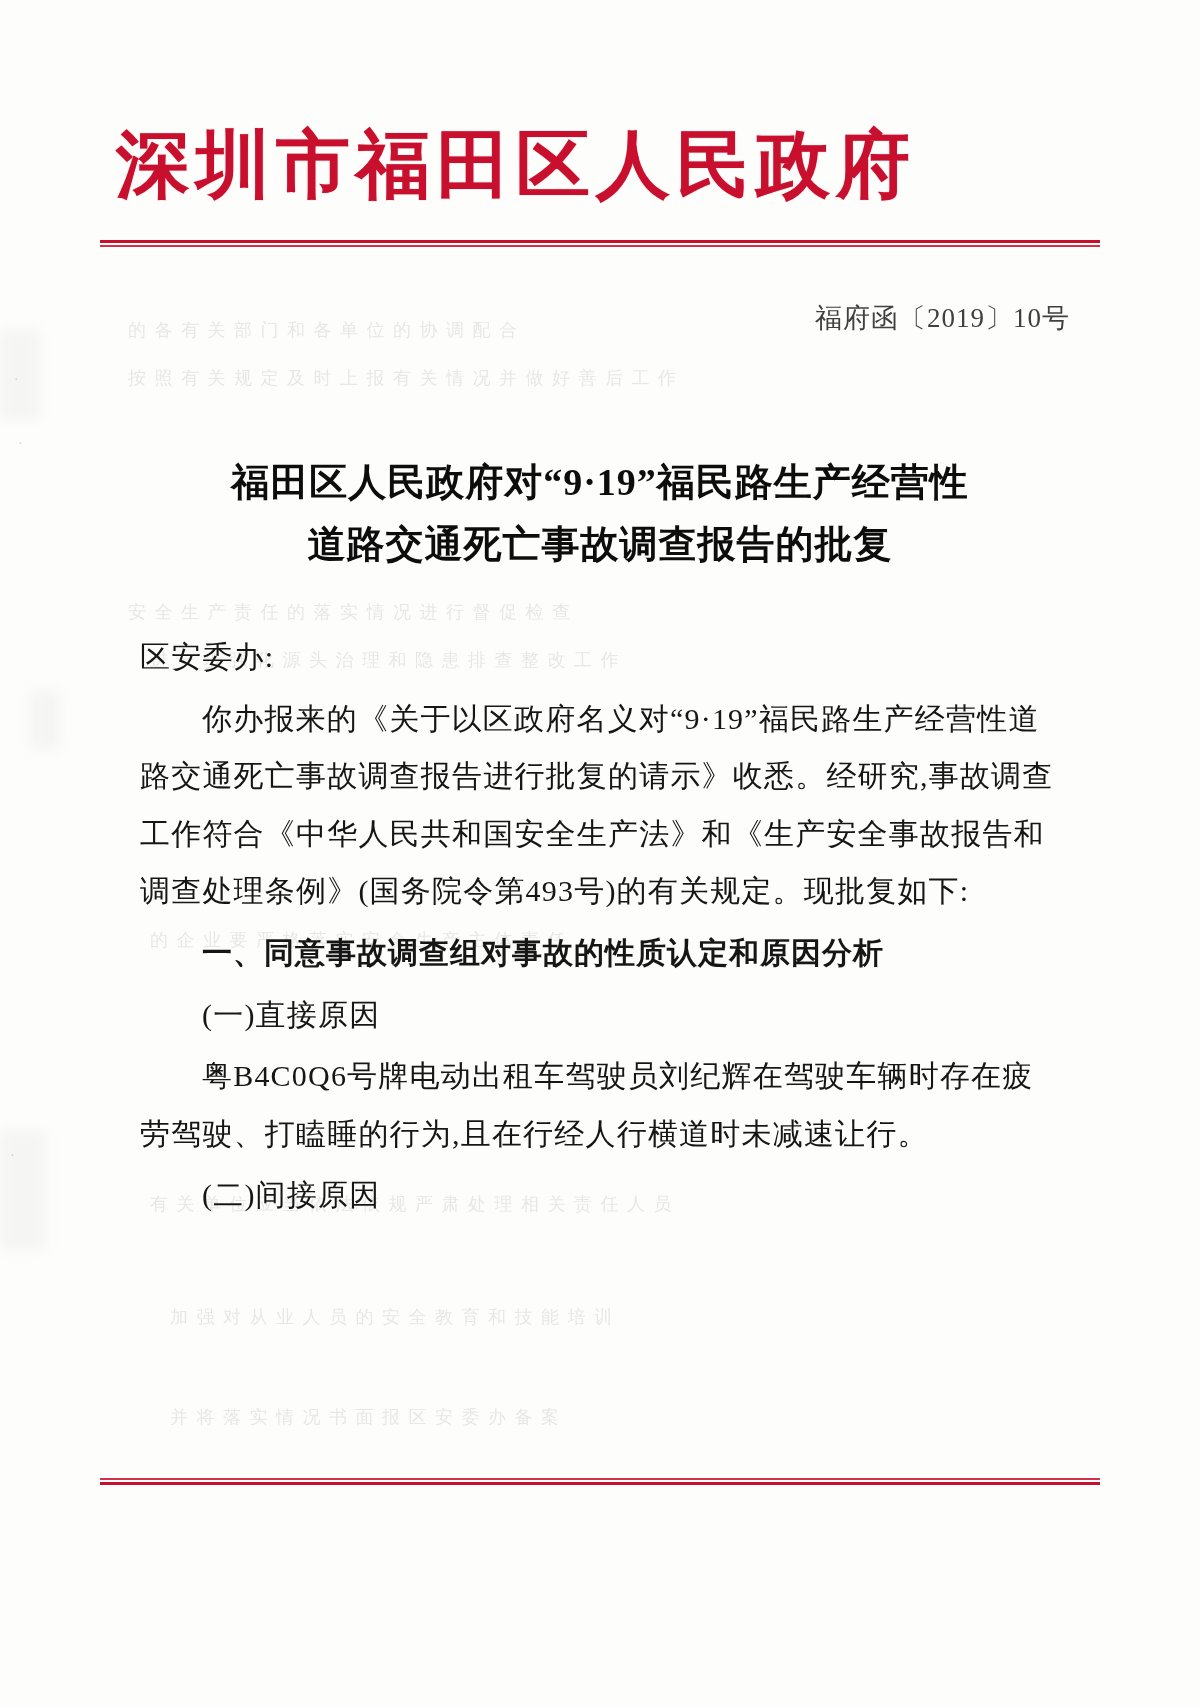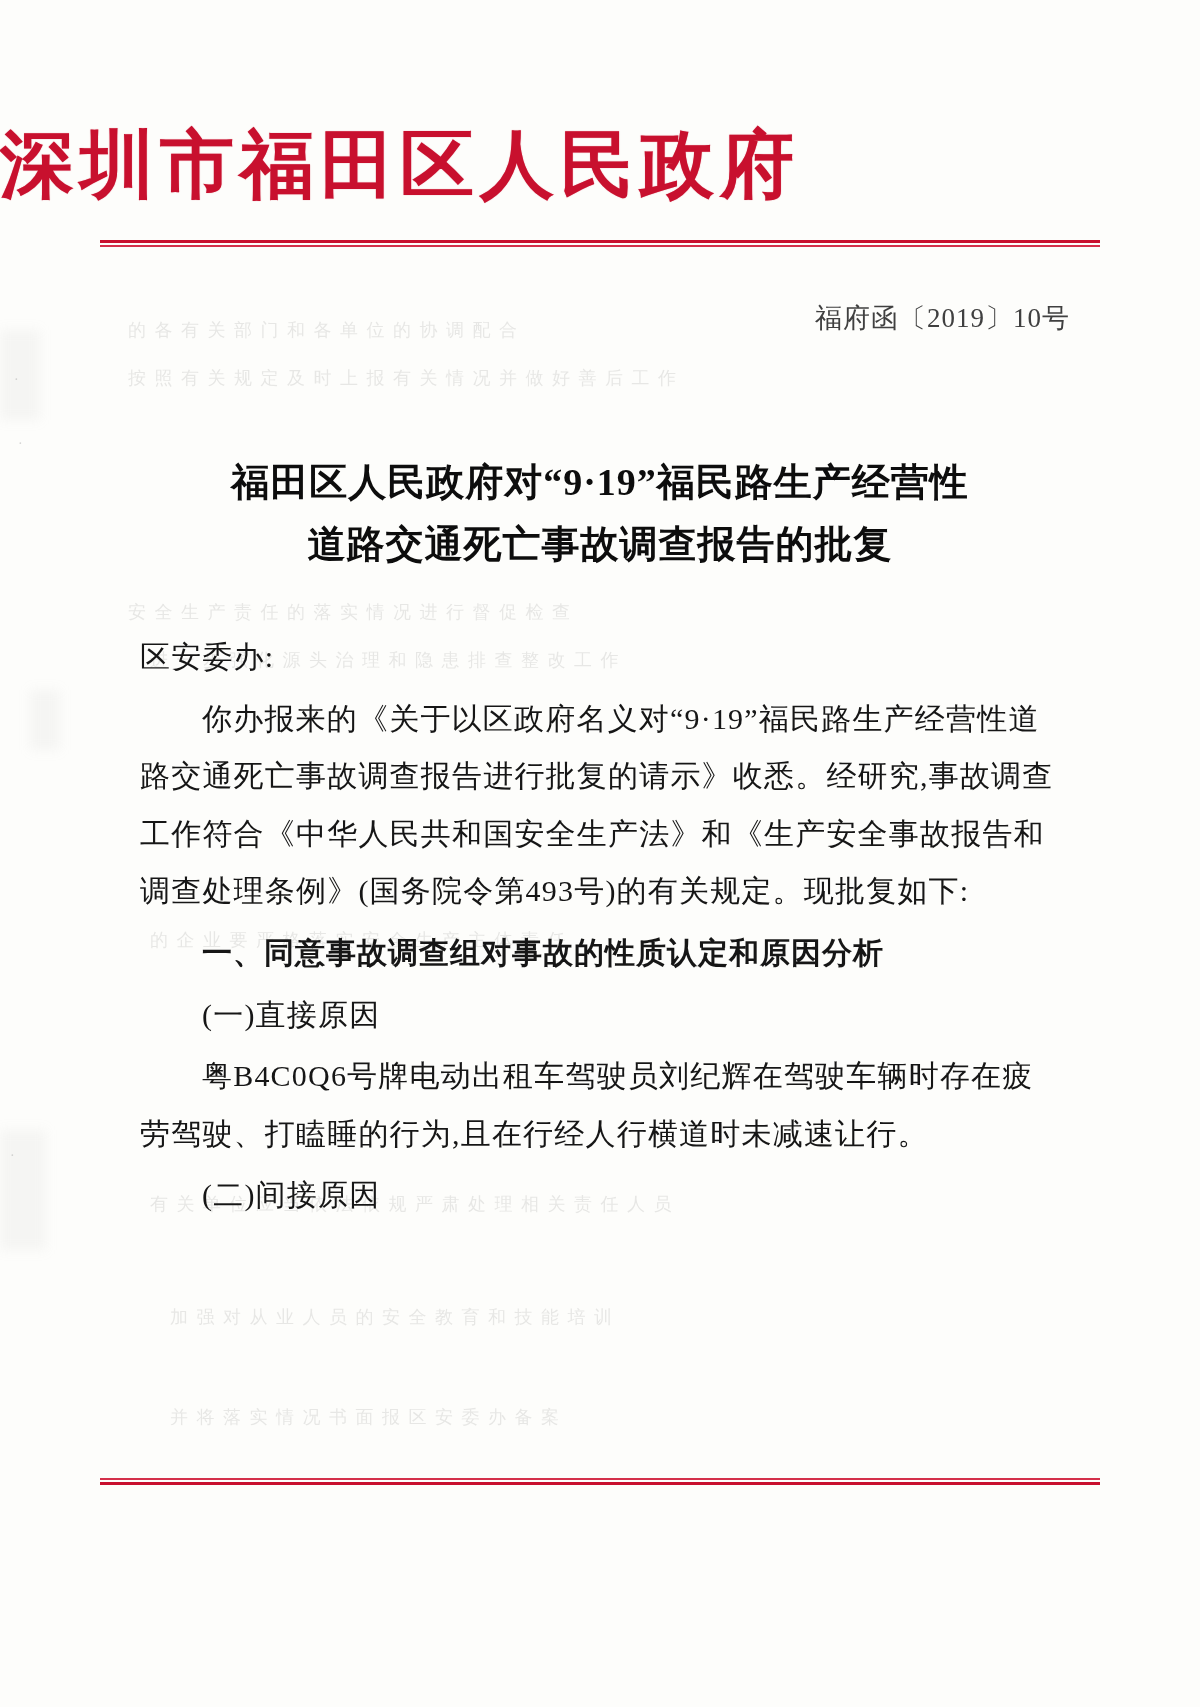--- a/index.html
+++ b/index.html
@@ -49,21 +49,21 @@
     width: 1200px;
     height: 1707px;
   }
 
   
   .masthead {
     position: absolute;
     left: 0;
     top: 128px;
     width: 1032px;
-    text-align: left;
+    text-align: center;
   }
   .masthead-title {
     font-family: "Liberation Serif", "DejaVu Serif", serif;
     font-weight: bold;
     font-size: 74px;
     letter-spacing: 6px;
     color: #c8102e;
     line-height: 1;
     text-shadow: 0 0 1px rgba(200,16,46,0.55);
   }

